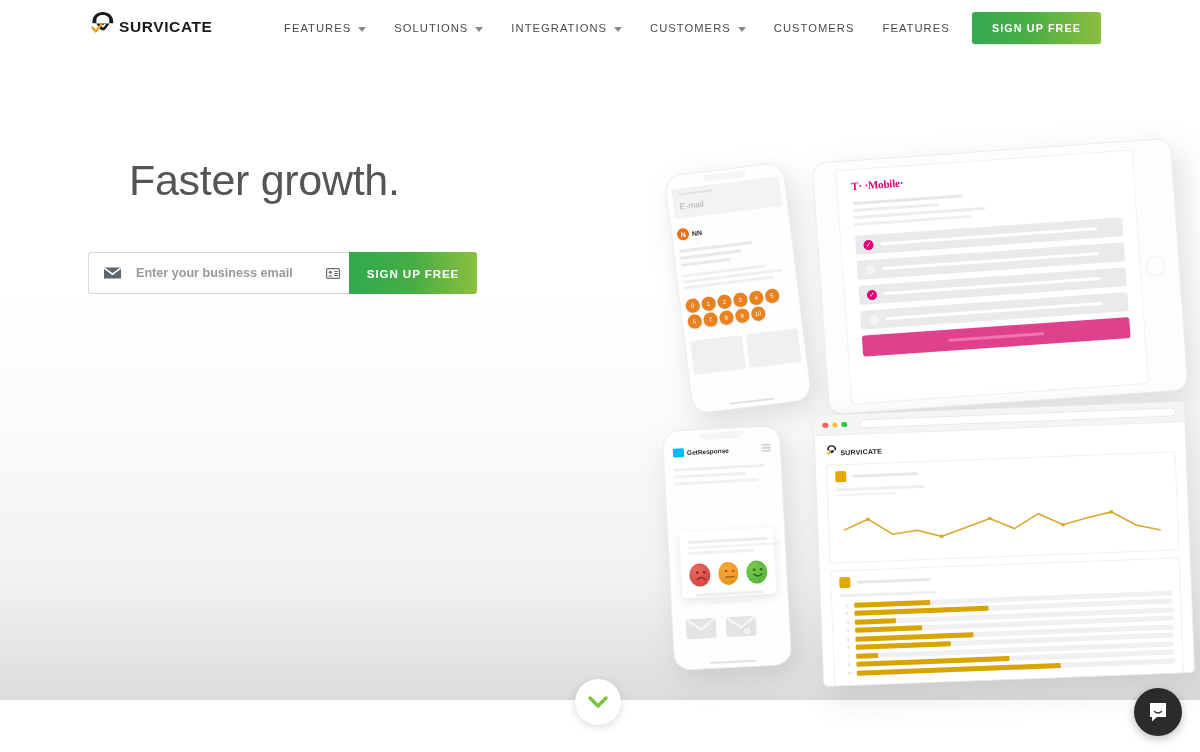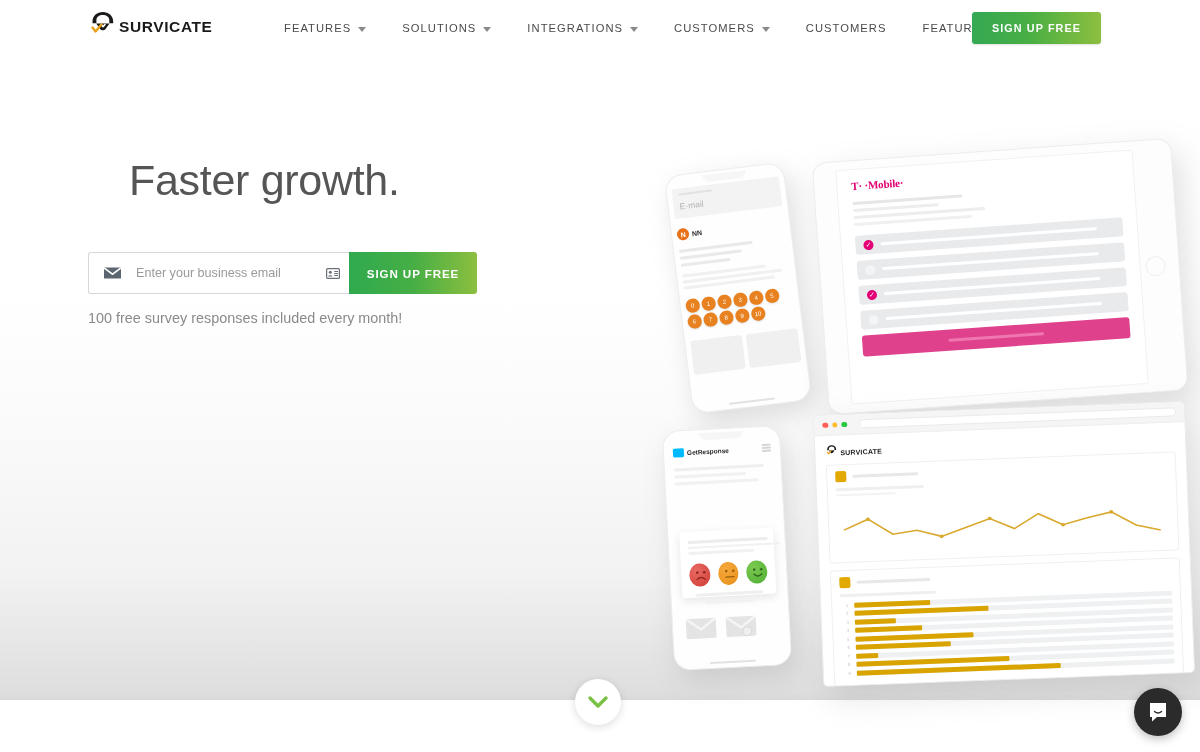--- a/index.html
+++ b/index.html
@@ -63,21 +63,21 @@
     padding-bottom: 4px;
   }
 
   .nav {
     position: absolute;
     left: 270px;
     top: 0;
     height: 56px;
     display: flex;
     align-items: center;
-    gap: 8px;
+    gap: 0px;
   }
   .nav-item {
     font-size: 11.2px;
     letter-spacing: 1.05px;
     color: #4a4a4a;
     font-weight: 500;
     padding: 0 14px;
     cursor: pointer;
     white-space: nowrap;
     display: flex;
@@ -167,20 +167,21 @@
   }
   .env-icon { flex: 0 0 auto; margin-right: 14px; display:flex; }
   .email-input {
     flex: 1;
     border: none;
     outline: none;
     font-size: 12.6px;
     color: #4c4c4c;
     font-family: "Liberation Sans", sans-serif;
     background: transparent;
+    font-weight: bold;
   }
   .email-input::placeholder { color: #9a9a9a; }
   .autofill-icon { flex: 0 0 auto; margin-left: 6px; display:flex; cursor:pointer; }
 
   .form-submit {
     width: 128px;
     border: none;
     border-radius: 0 3px 3px 0;
     background: linear-gradient(to right, #2faa4e 0%, #46ae45 50%, #8cbf3f 100%);
     color: #ffffff;
@@ -452,21 +453,20 @@
           <path d="M2 8.4 C2.6 6.9 6 6.9 6.6 8.4 Z" fill="#6b7078"></path>
           <rect x="8.2" y="3" width="3.8" height="1" fill="#6b7078"></rect>
           <rect x="8.2" y="5" width="3.8" height="1" fill="#6b7078"></rect>
           <rect x="8.2" y="7" width="3.8" height="1" fill="#6b7078"></rect>
         </svg>
       </span>
     </div>
     <button class="form-submit" type="submit">SIGN UP FREE</button>
   </form>
 
-  <div class="form-note">100 free survey responses included every month!</div>
 </section>
 
 <div class="devices">
 
   <div class="dev phone1">
     <div class="notch"></div>
     <div class="ph-screen">
       <div class="ph-topbar">
         <div class="bar" style="width:34px;height:2px;margin-bottom:6px;background:#e2e2e2;"></div>
         <div class="ph-title">E-mail</div>

